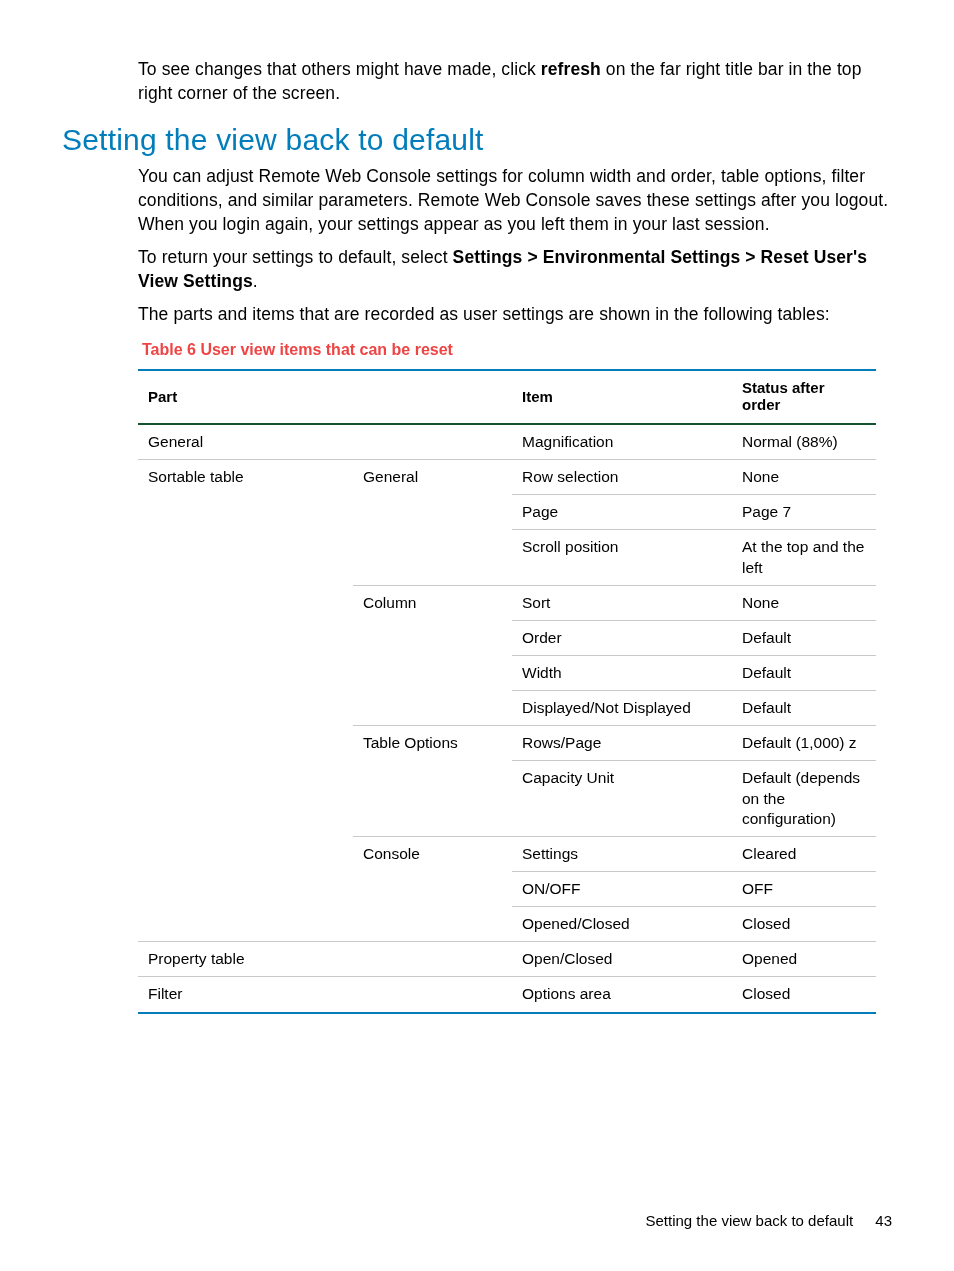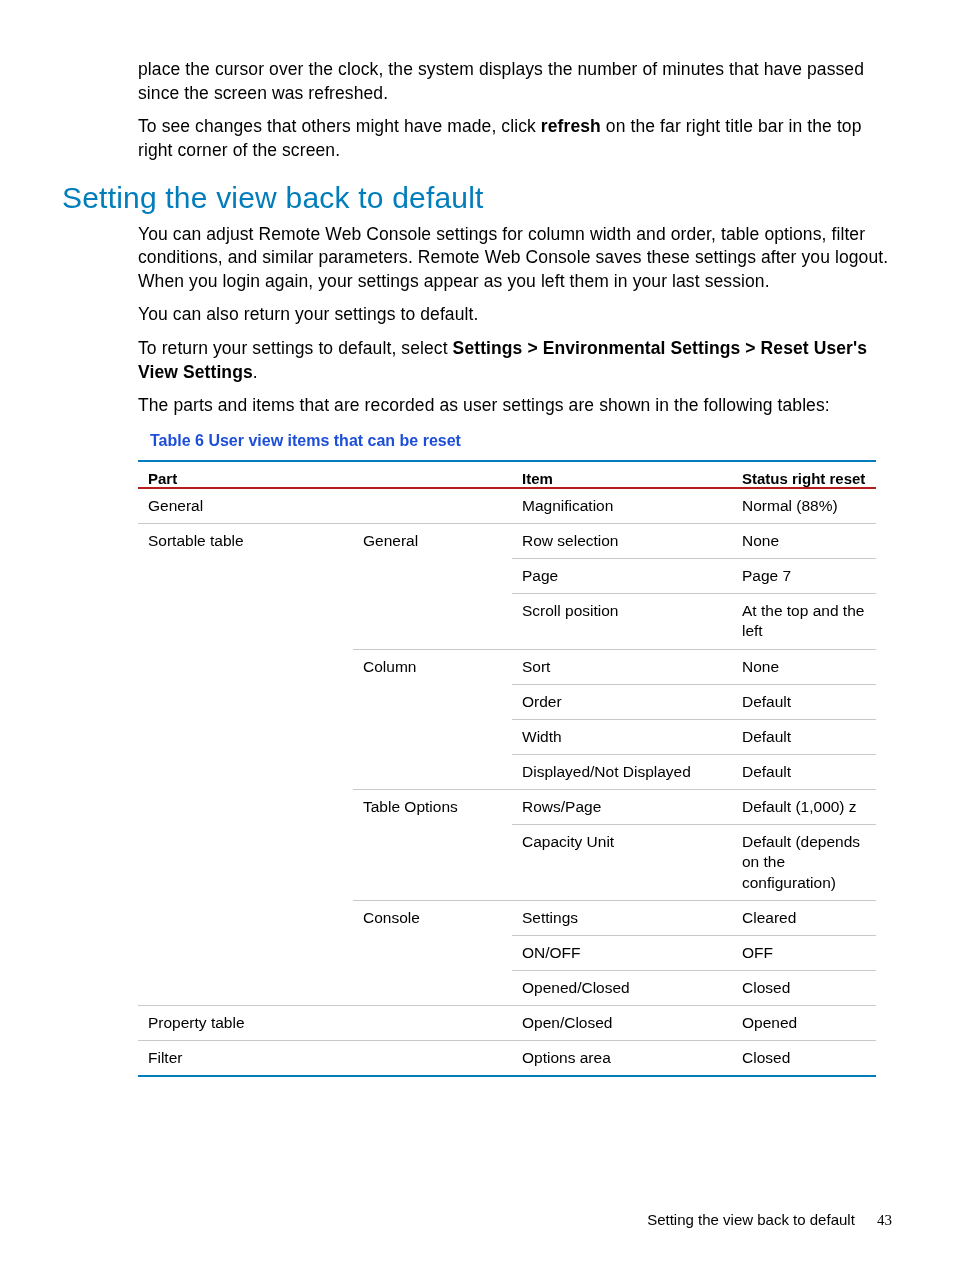--- a/index.html
+++ b/index.html
@@ -31,36 +31,36 @@
   h2.section {
     font-size: 30px;
     font-weight: 300;
     color: #007dba;
     margin: 18px 0 8px 0;
     letter-spacing: 0.2px;
   }
   .table-caption {
     font-size: 16px;
     font-weight: 600;
-    color: #1d4ed8;
-    margin: 14px 0 10px 12px;
+    color: #ef4444;
+    margin: 14px 0 10px 4px;
   }
   table.reset {
     width: 738px;
     border-collapse: collapse;
     font-size: 15.5px;
     font-weight: 300;
   }
   table.reset th {
     text-align: left;
     font-weight: 600;
     font-size: 15px;
-    padding: 8px 10px 0 10px;
+    padding: 8px 10px 10px 10px;
     border-top: 2px solid #007dba;
-    border-bottom: 2px solid #b91c1c;
+    border-bottom: 2px solid #14532d;
   }
   table.reset td {
     padding: 7px 10px;
     border-bottom: 1px solid #c9c9c9;
     vertical-align: top;
     line-height: 1.3;
   }
   table.reset tr.last td {
     border-bottom: 2px solid #007dba;
   }
@@ -73,53 +73,50 @@
   }
   .footer {
     position: absolute;
     bottom: 42px;
     right: 62px;
     font-size: 15px;
     font-weight: 300;
   }
   .footer .pn {
     margin-left: 18px;
-    font-family: Liberation Serif, serif;
   }
 </style>
 </head>
 <body>
 
 <div class="page">
 
   <div class="body-indent">
-    <p>place the cursor over the clock, the system displays the number of minutes that have passed since the screen was refreshed.</p>
     <p>
       <span>To see changes that others might have made, click </span><span class="bold">refresh</span><span> on the far right title bar in the top right corner of the screen.</span>
     </p>
   </div>
 
   <h2 class="section">Setting the view back to default</h2>
 
   <div class="body-indent">
     <p>You can adjust Remote Web Console settings for column width and order, table options, filter conditions, and similar parameters. Remote Web Console saves these settings after you logout. When you login again, your settings appear as you left them in your last session.</p>
-    <p>You can also return your settings to default.</p>
     <p>
       <span>To return your settings to default, select </span><span class="bold">Settings &gt; Environmental Settings &gt; Reset User's View Settings</span><span>.</span>
     </p>
     <p>The parts and items that are recorded as user settings are shown in the following tables:</p>
 
     <div class="table-caption">Table 6 User view items that can be reset</div>
 
     <table class="reset">
       <thead>
         <tr>
           <th colspan="2" style="width:340px;">Part</th>
           <th style="width:200px;">Item</th>
-          <th>Status right reset</th>
+          <th>Status after order</th>
         </tr>
       </thead>
       <tbody>
 
         <tr>
           <td style="width:195px;">General</td>
           <td style="width:139px;"></td>
           <td>Magnification</td>
           <td>Normal (88%)</td>
         </tr>

